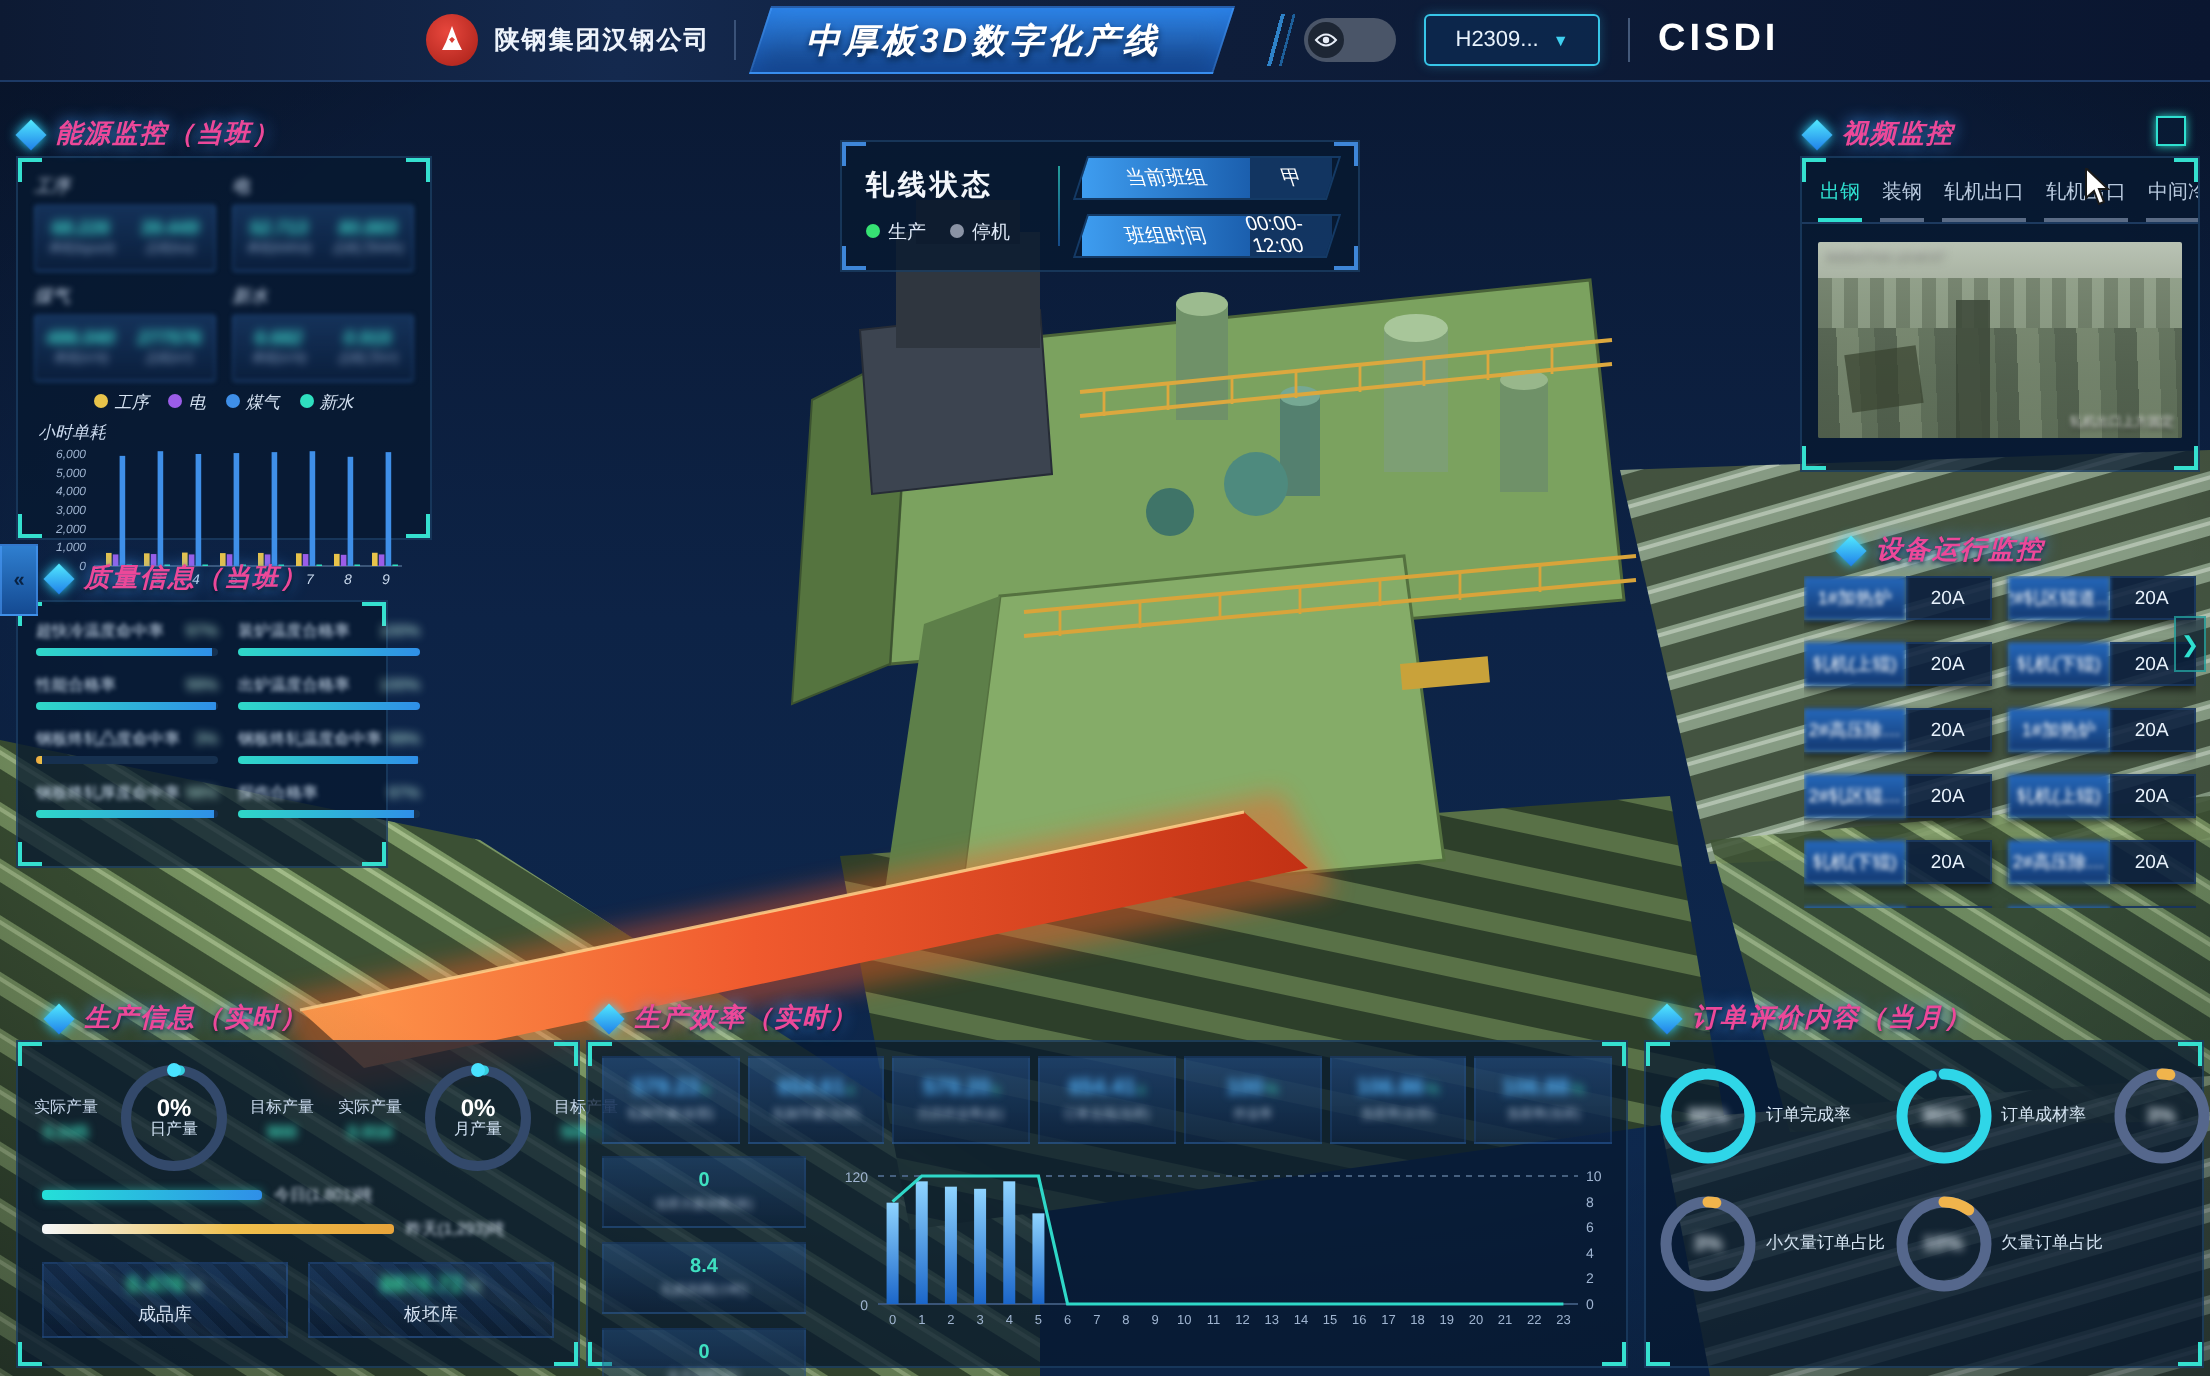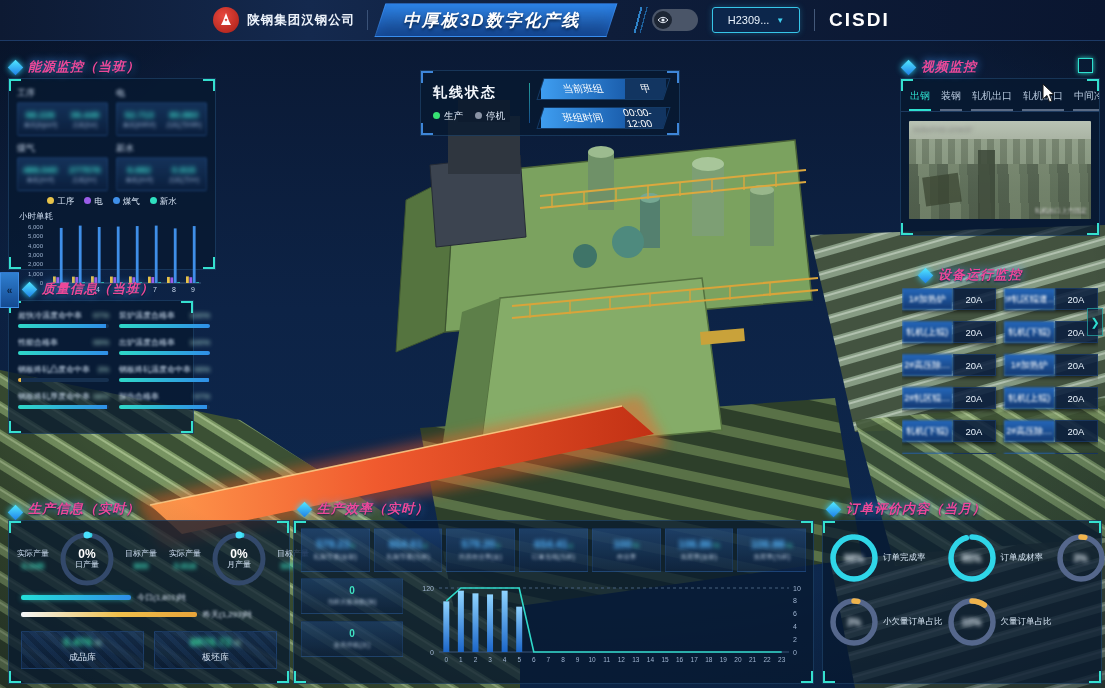--- a/index.html
+++ b/index.html
@@ -282,21 +282,21 @@
     </div>
     <span class="hdiv2"></span>
     <span class="brand">CISDI</span>
   </div>
 </div>
 
 <div class="ptitle" style="left:10px;top:58px;">
   <span class="dia"></span>
       <span>能源监控（当班）</span>
 </div>
-<div class="pbox" style="left:8px;top:78px;width:206px;height:190px;">
+<div class="pbox" style="left:8px;top:78px;width:206px;height:190px;font-style:italic;">
   <div class="egrid b1" id="energy-groups">
         <div>
     <div class="ghead b1">工序</div>
     <div class="gbox">
             <div class="gcol">
               <span class="gval b2">68.226</span>
               <span class="glab b2">单耗(kgce/t)</span>
             </div>
     <div class="gcol">
               <span class="gval b2">39.449</span>
@@ -590,21 +590,21 @@
           <span class="dv">20A</span>
   </div>
         <div class="dcell">
     <span class="dl b1">1#加热炉</span>
           <span class="dv">20A</span>
   </div>
       </div>
 </div>
 <div class="handle-r">❯</div>
 
-<div class="ptitle" style="left:10px;top:500px;align-items:flex-end;">
+<div class="ptitle" style="left:24px;top:500px;">
   <span class="dia"></span>
       <span>生产信息（实时）</span>
 </div>
 <div class="pbox" style="left:8px;top:520px;width:280px;height:162px;">
   <div class="pg-row">
     <div class="pg">
       <span class="side">
             <span class="slab1">实际产量</span>
             <span class="sval b2">0.045</span>
           </span>
@@ -695,20 +695,24 @@
         <div class="ecard">
     <span class="v b2">106.88<small>%</small></span>
           <span class="l b2">负荷率(当班)</span>
   </div>
       </div>
   <div class="ebody">
     <div class="eminis" id="eff-minis">
           <div class="emini">
     <span class="v">0</span>
             <span class="l b2">当班大板块数(块)</span>
+  </div>
+          <div class="emini">
+    <span class="v">8.4</span>
+            <span class="l b2">轧机利用(小时)</span>
   </div>
           <div class="emini">
     <span class="v">0</span>
             <span class="l b2">全天停机(次)</span>
   </div>
         </div>
     <div class="echartblk">
       <div id="hour-chart"><svg width="400" height="92" viewBox="0 0 400 92">
    <defs>
                 <linearGradient id="hb" x1="0" y1="0" x2="0" y2="1">

